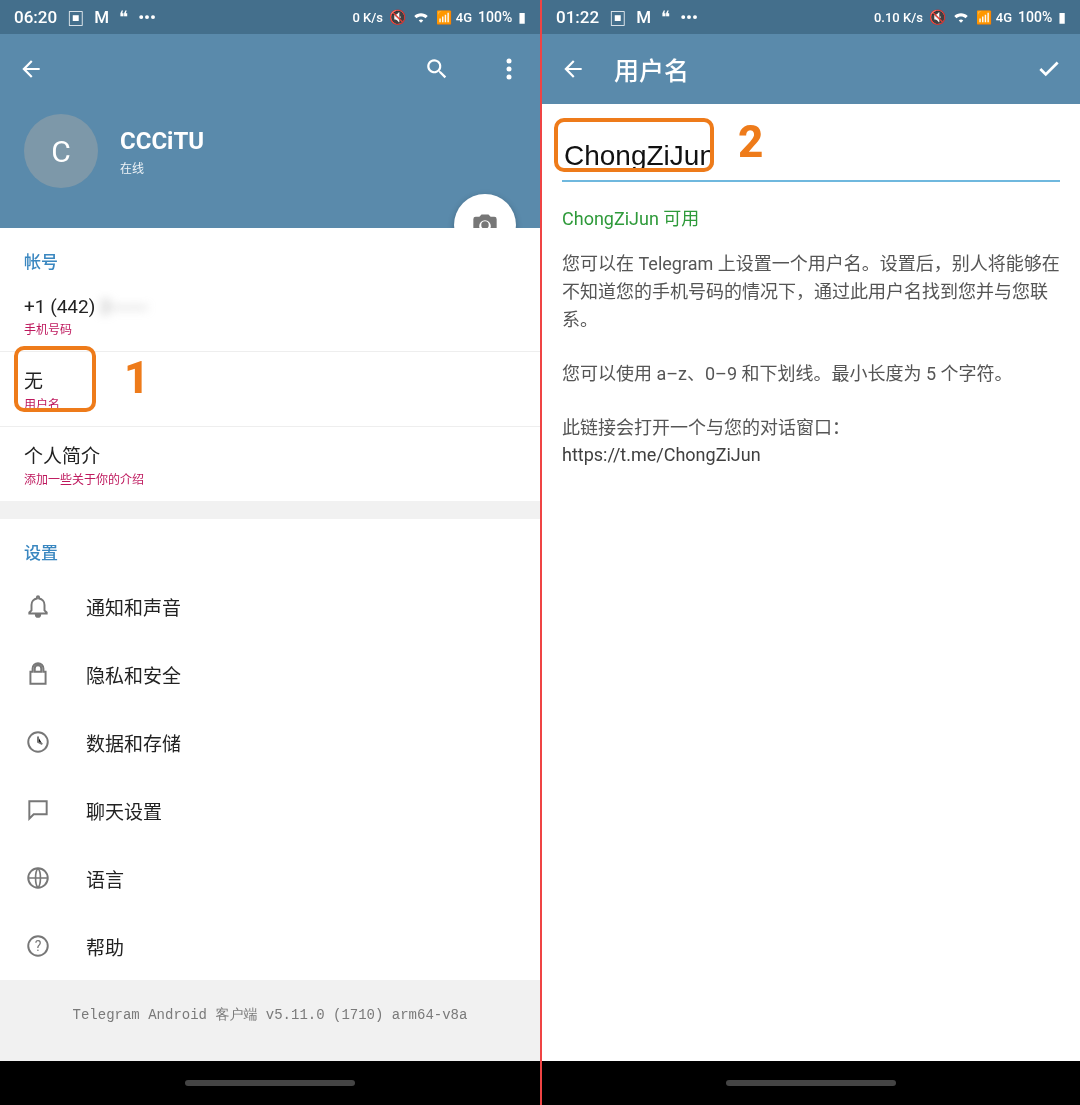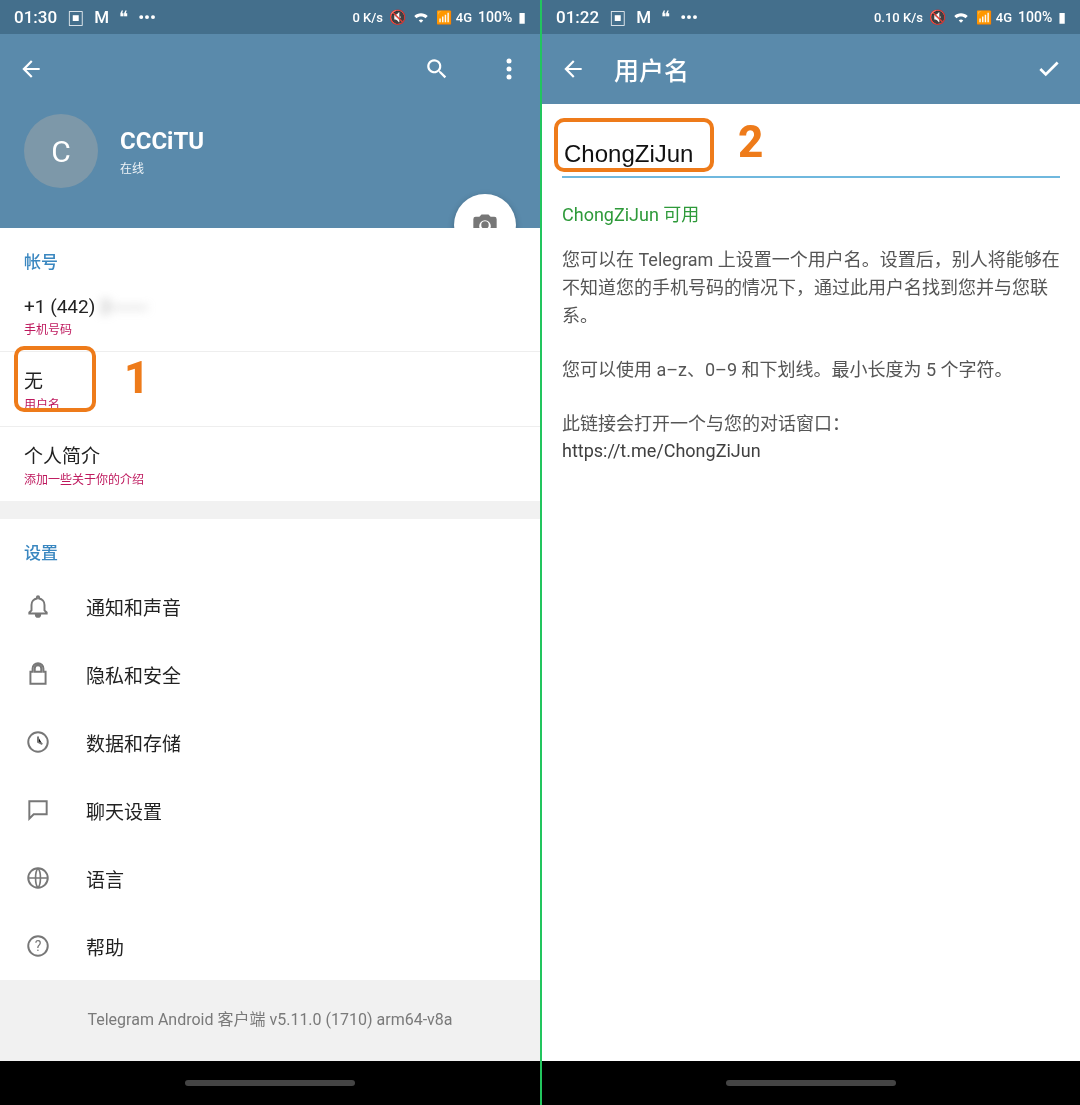--- a/index.html
+++ b/index.html
@@ -4,21 +4,21 @@
 <style>
 * { box-sizing: border-box; margin: 0; padding: 0; }
 body {
   font-family: -apple-system, Roboto, "Helvetica Neue", Arial, "Noto Sans CJK SC", sans-serif;
   background: #fff;
   width: 1080px;
   height: 1105px;
   display: flex;
 }
 .screen { width: 540px; height: 1105px; background: #fff; position: relative; display: flex; flex-direction: column; }
-.screen + .screen { border-left: 2px solid #22c55e; }
+.screen + .screen { border-left: 2px solid #ef4444; }
 
 
 .status-bar {
   height: 34px; background: #446f8c; color: #fff;
   display: flex; align-items: center; justify-content: space-between;
   padding: 0 14px; font-size: 17px; font-weight: 500;
 }
 .status-left, .status-right { display: flex; align-items: center; gap: 10px; }
 .status-right { font-size: 14px; gap: 6px; margin-left: 12px; }
 .sig { font-size: 13px; }
@@ -74,48 +74,48 @@
 
 .divider { height: 18px; background: #f1f1f1; }
 
 .setting-row {
   display: flex; align-items: flex-end; gap: 34px;
   padding: 20px 24px; font-size: 19px; color: #222;
 }
 .setting-row .ico { width: 28px; height: 28px; display: flex; align-items: center; justify-content: center; color: #777; }
 
 .footer-version {
-  background: #f1f1f1; color: #7a7a7a; font-size: 16px;
-  padding: 26px 0 50px 0; text-align: center;
+  background: #f1f1f1; color: #7a7a7a; font-size: 14px;
+  padding: 26px 0 50px 0; text-align: center; font-family: Liberation Mono, monospace;
 }
 
 .navbar { height: 44px; background: #000; display: flex; justify-content: center; align-items: center; }
 .navbar .pill { width: 170px; height: 6px; background: #444; border-radius: 3px; }
 
 
 .input-wrap { padding: 28px 20px 4px 20px; }
 .username-input {
-  font-size: 24px; color: #111; border: none; outline: none;
+  font-size: 28px; color: #111; border: none; outline: none;
   border-bottom: 2px solid #6fb8de; width: 100%; padding: 8px 2px;
   background: transparent;
 }
 .avail { color: #2e9a3a; font-size: 18px; padding: 18px 20px 12px 20px; }
 .para { color: #555; font-size: 18px; line-height: 1.55; padding: 8px 20px; }
 .link { color: #404040; }
 
 .blur { filter: blur(5px); color: #999; }
 </style>
 </head>
 <body>
 
 <div class="screen">
 
   <div class="status-bar">
     <div class="status-left">
-      <span>01:30</span>
+      <span>06:20</span>
       <span>▣</span>
       <span>M</span>
       <span>❝</span>
       <span>•••</span>
     </div>
     <div class="status-right">
       <span class="sig">0 K/s</span>
       <span>🔇</span>
       <span>
         <svg width="18" height="14" viewBox="0 0 24 18">

